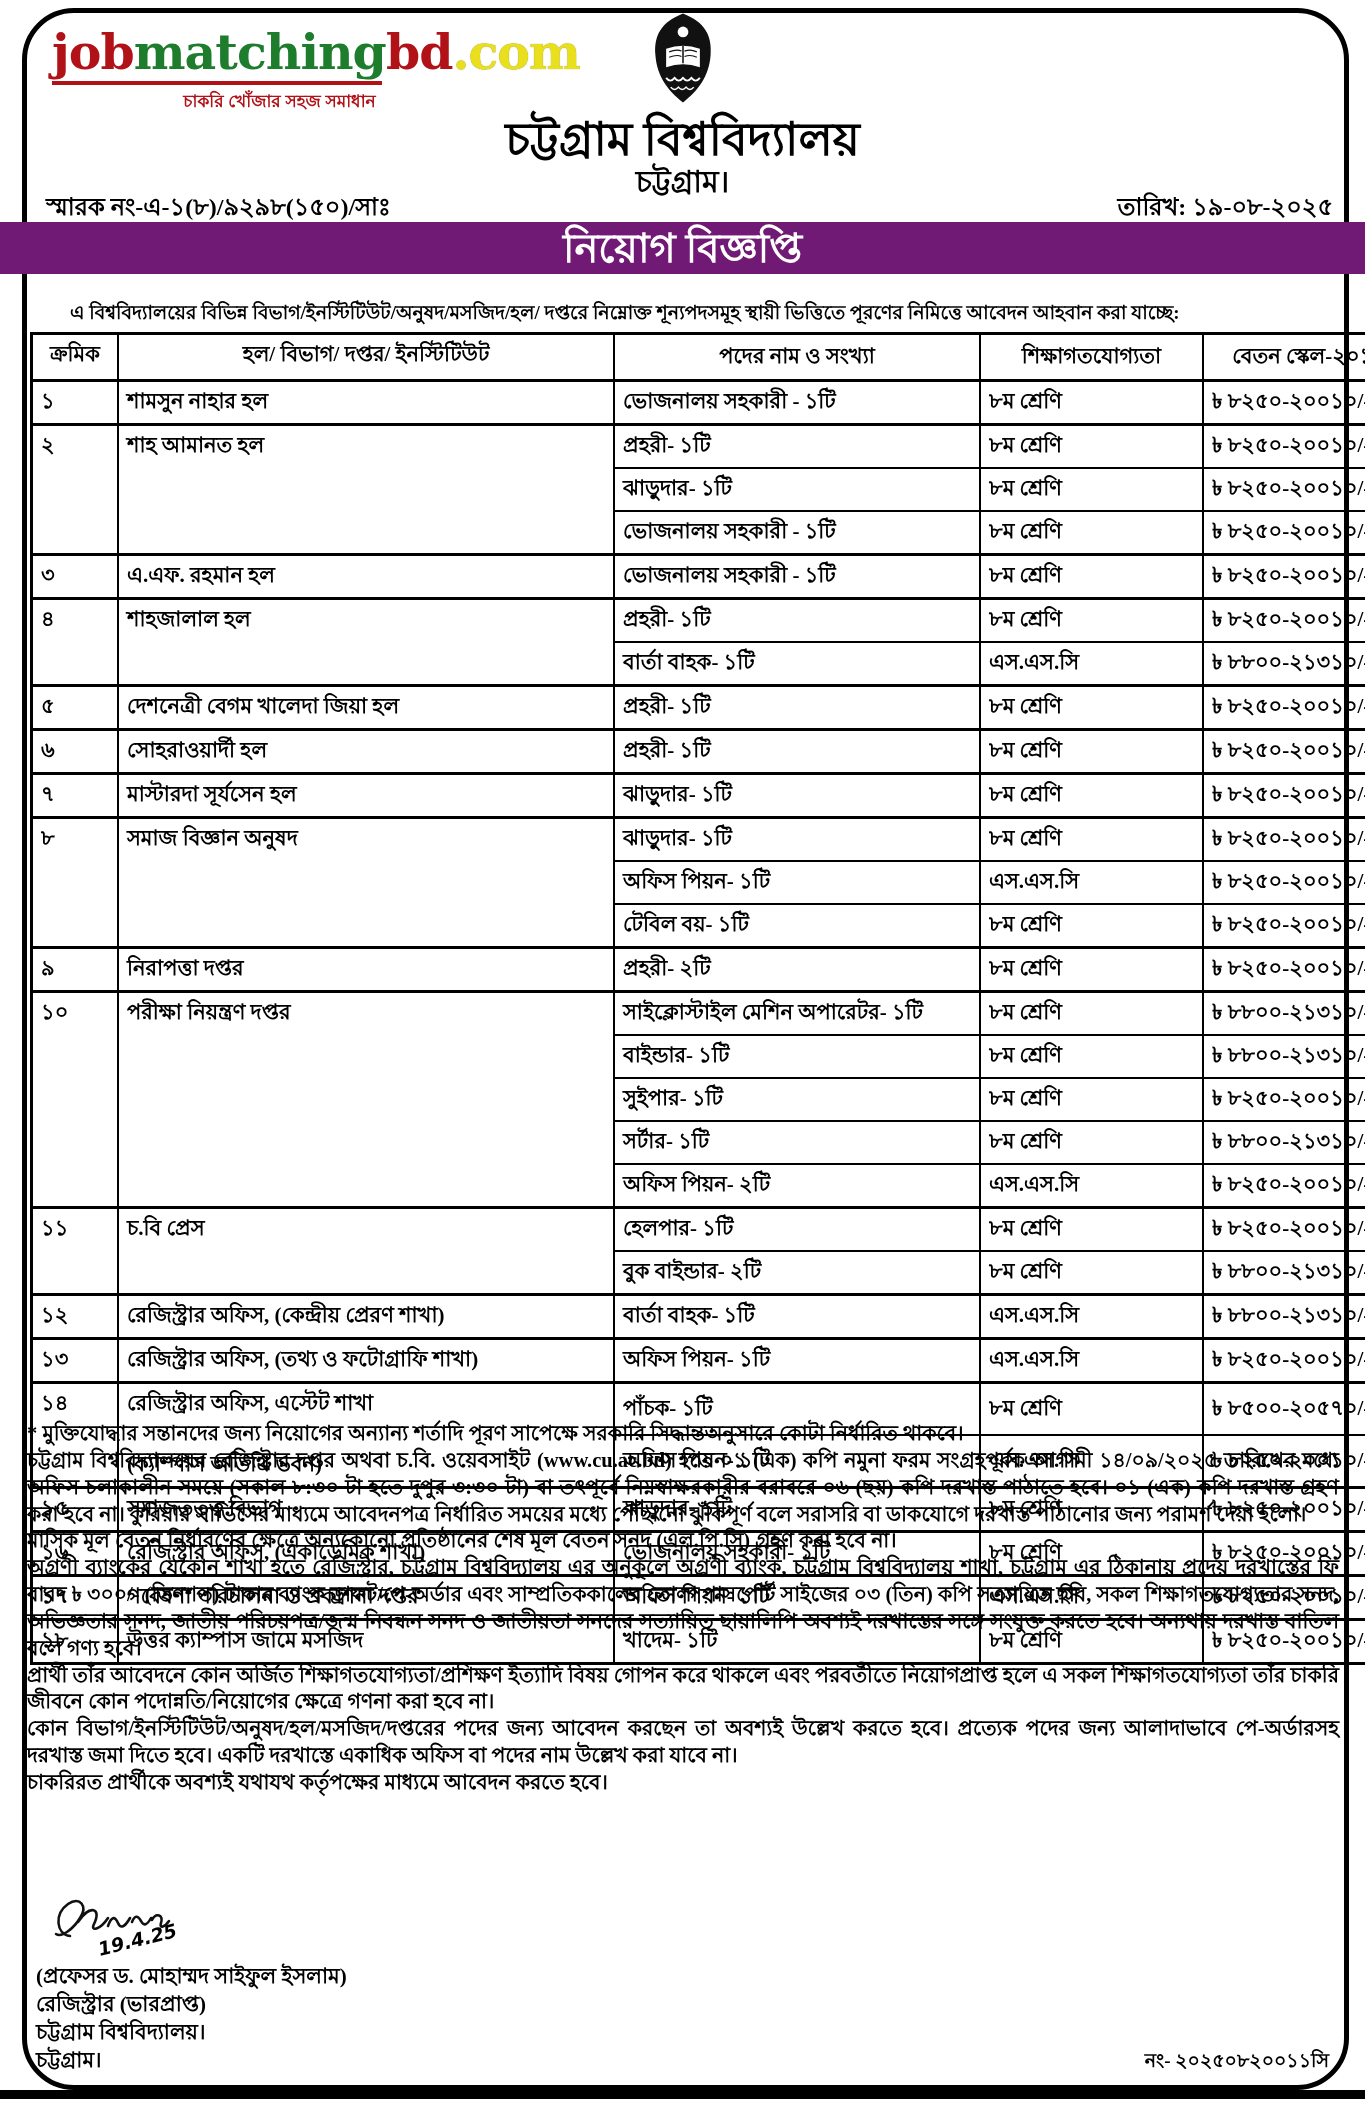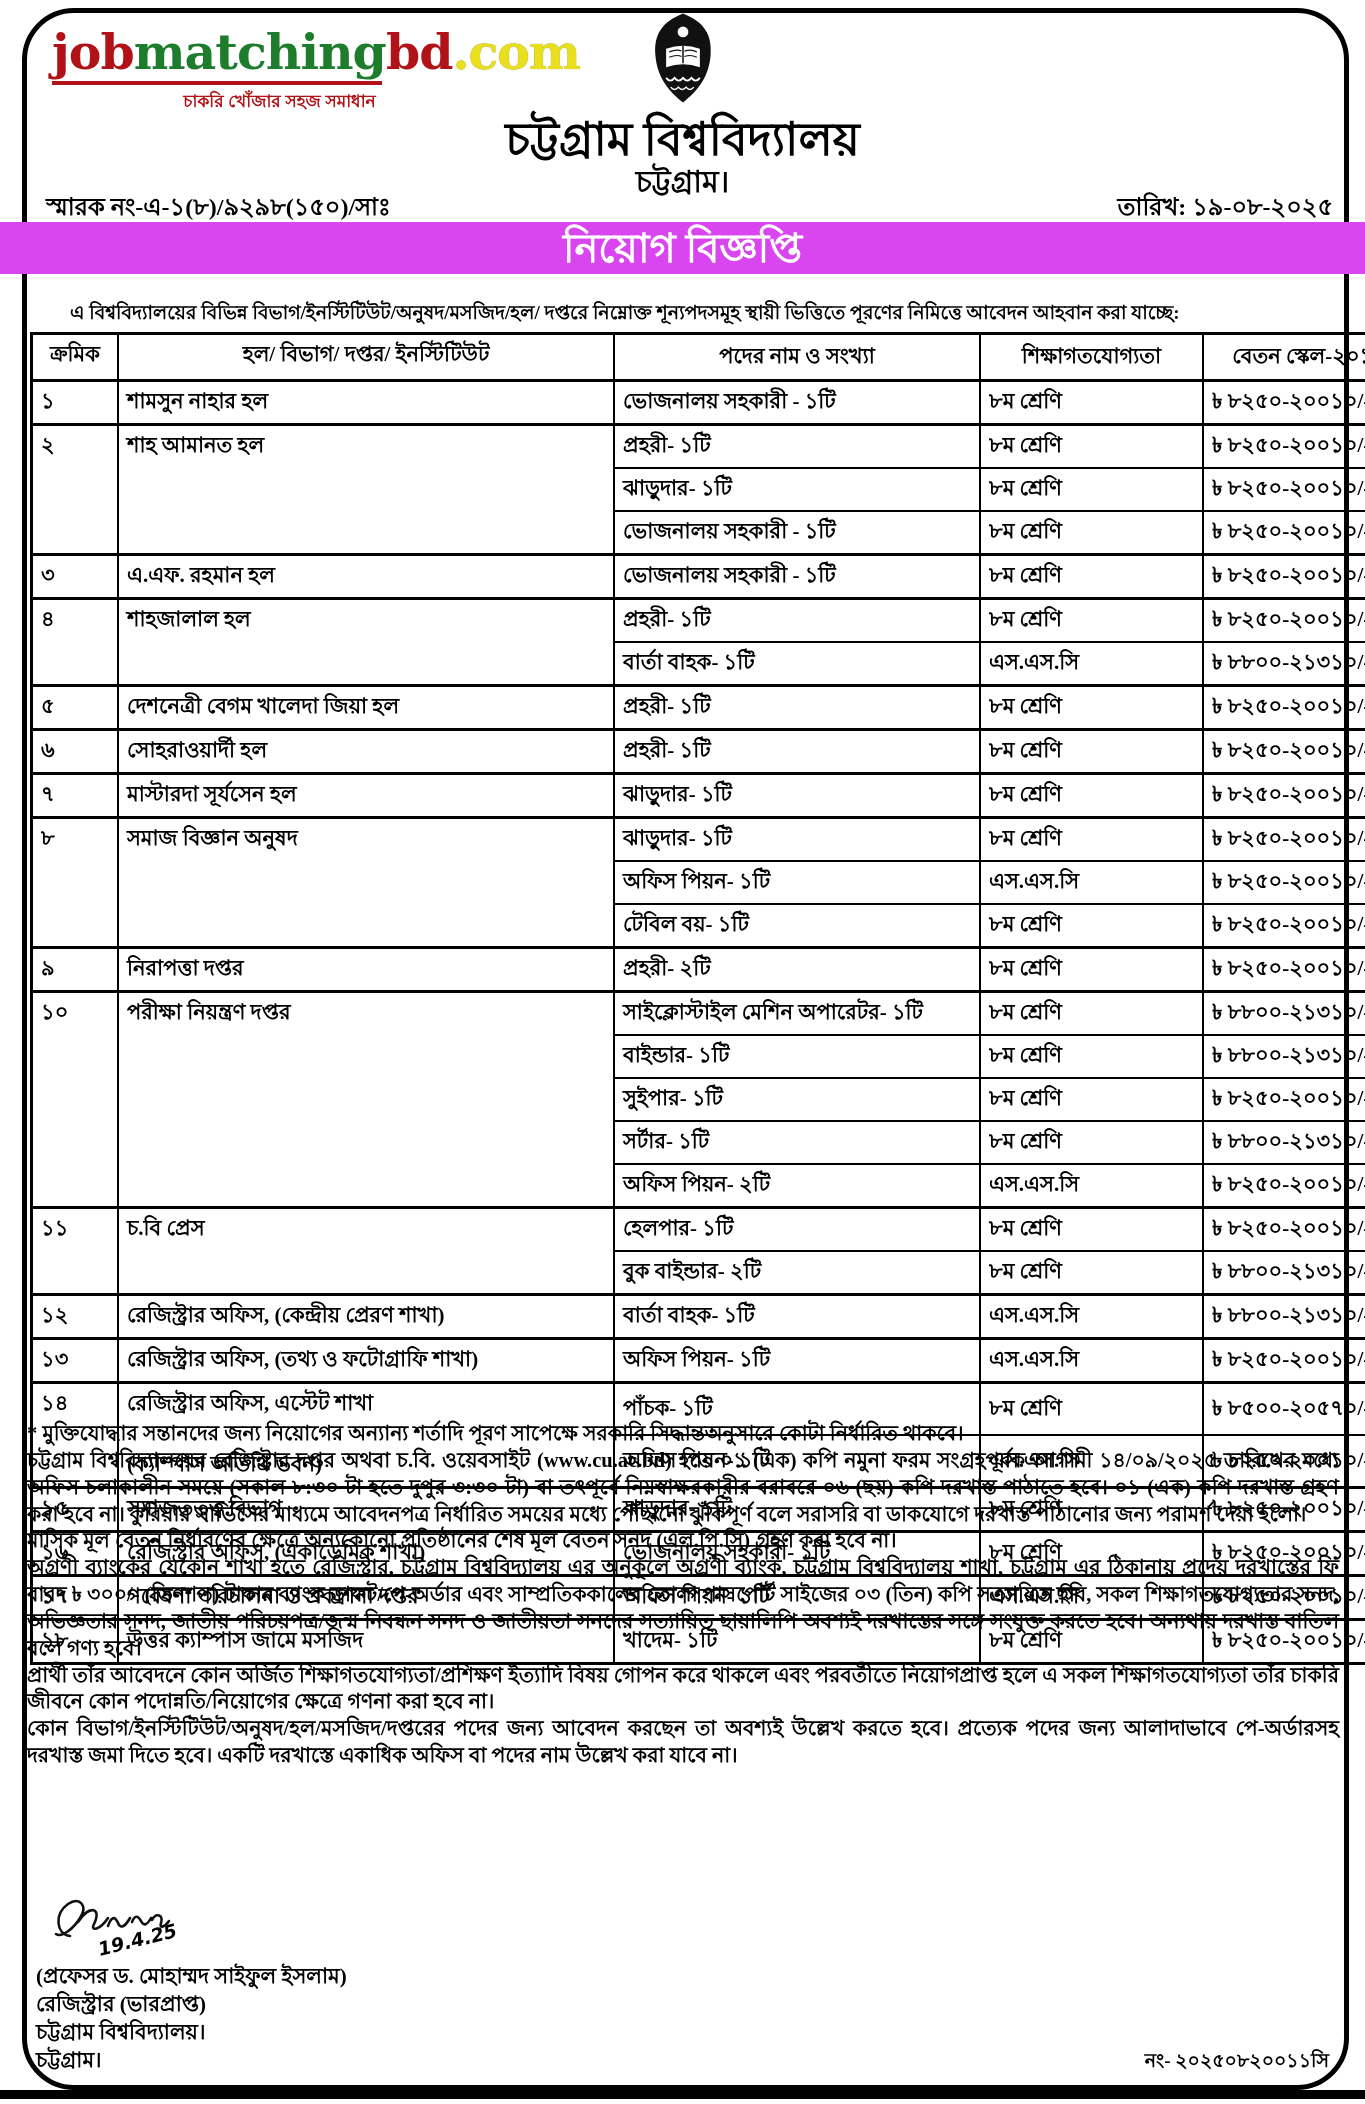--- a/index.html
+++ b/index.html
@@ -18,21 +18,21 @@
   .logo-part1,.logo-part3{color:#b01218;}
   .logo-part2{color:#1e7d2c;}
   .logo-part4{color:#e9df1c;text-shadow:0 0 1px #8a8413;}
   .logo-underline{height:4px;background:#b01218;width:330px;margin-top:4px;}
   .logo-tagline{color:#b01218;font-size:17px;text-align:center;width:455px;margin-top:3px;font-family:"Liberation Sans",sans-serif;font-weight:bold;}
   .seal{position:absolute;left:50%;transform:translateX(-50%);top:12px;z-index:3;}
   .uni-title{position:absolute;top:104px;left:0;width:100%;text-align:center;font-size:46px;z-index:3;}
   .uni-city{position:absolute;top:158px;left:0;width:100%;text-align:center;font-size:30px;z-index:3;}
   .memo-row{position:absolute;top:188px;left:46px;right:32px;display:flex;justify-content:space-between;font-size:24px;z-index:3;}
   .banner{
-    position:absolute;top:222px;left:0;width:1365px;height:52px;background:#d946ef;
+    position:absolute;top:222px;left:0;width:1365px;height:52px;background:#701a75;
     color:#fff;text-align:center;font-size:40px;line-height:54px;z-index:4;
   }
   .intro{position:absolute;top:298px;left:44px;right:34px;font-size:19px;z-index:3;text-indent:26px;}
   
   table.vacancy{
     position:absolute;top:332px;left:30px;width:1312px;z-index:3;
     border-collapse:collapse;border:3px solid #000;table-layout:fixed;
   }
   table.vacancy th,table.vacancy td{
     border:2px solid #000;font-size:21px;font-weight:bold;padding:3px 8px;height:34px;
@@ -322,20 +322,21 @@
     </tbody>
 </table>
 
 <div class="notes">
     <div class="note">* মুক্তিযোদ্ধার সন্তানদের জন্য নিয়োগের অন্যান্য শর্তাদি পূরণ সাপেক্ষে সরকারি সিদ্ধান্তঅনুসারে কোটা নির্ধারিত থাকবে।</div>
     <div class="note">চট্টগ্রাম বিশ্ববিদ্যালয়ের রেজিস্ট্রার দপ্তর অথবা চ.বি. ওয়েবসাইট (www.cu.ac.bd) হতে ০১ (এক) কপি নমুনা ফরম সংগ্রহপূর্বক আগামী ১৪/০৯/২০২৫ তারিখের মধ্যে অফিস চলাকালীন সময়ে (সকাল ৮:৩০ টা হতে দুপুর ৩:৩০ টা) বা তৎপূর্বে নিম্নস্বাক্ষরকারীর বরাবরে ০৬ (ছয়) কপি দরখাস্ত পাঠাতে হবে। ০১ (এক) কপি দরখাস্ত গ্রহণ করা হবে না। কুরিয়ার সার্ভিসের মাধ্যমে আবেদনপত্র নির্ধারিত সময়ের মধ্যে পৌঁছানো ঝুঁকিপূর্ণ বলে সরাসরি বা ডাকযোগে দরখাস্ত পাঠানোর জন্য পরামর্শ দেয়া হলো।</div>
     <div class="note">মাসিক মূল বেতন নির্ধারণের ক্ষেত্রে অন্যকোনো প্রতিষ্ঠানের শেষ মূল বেতন সনদ (এল.পি.সি) গ্রহণ করা হবে না।</div>
     <div class="note">অগ্রণী ব্যাংকের যেকোন শাখা হতে রেজিস্ট্রার, চট্টগ্রাম বিশ্ববিদ্যালয় এর অনুকূলে অগ্রণী ব্যাংক, চট্টগ্রাম বিশ্ববিদ্যালয় শাখা, চট্টগ্রাম এর ঠিকানায় প্রদেয় দরখাস্তের ফি বাবদ ৳ ৩০০/- (তিনশত) টাকার ব্যাংক ড্রাফট/পে-অর্ডার এবং সাম্প্রতিককালের তোলা পাসপোর্ট সাইজের ০৩ (তিন) কপি সত্যায়িত ছবি, সকল শিক্ষাগতযোগ্যতার সনদ, অভিজ্ঞতার সনদ, জাতীয় পরিচয়পত্র/জন্ম নিবন্ধন সনদ ও জাতীয়তা সনদের সত্যায়িত ছায়ালিপি অবশ্যই দরখাস্তের সঙ্গে সংযুক্ত করতে হবে। অন্যথায় দরখাস্ত বাতিল বলে গণ্য হবে।</div>
     <div class="note">প্রার্থী তাঁর আবেদনে কোন অর্জিত শিক্ষাগতযোগ্যতা/প্রশিক্ষণ ইত্যাদি বিষয় গোপন করে থাকলে এবং পরবর্তীতে নিয়োগপ্রাপ্ত হলে এ সকল শিক্ষাগতযোগ্যতা তাঁর চাকরি জীবনে কোন পদোন্নতি/নিয়োগের ক্ষেত্রে গণনা করা হবে না।</div>
     <div class="note">কোন বিভাগ/ইনস্টিটিউট/অনুষদ/হল/মসজিদ/দপ্তরের পদের জন্য আবেদন করছেন তা অবশ্যই উল্লেখ করতে হবে। প্রত্যেক পদের জন্য আলাদাভাবে পে-অর্ডারসহ দরখাস্ত জমা দিতে হবে। একটি দরখাস্তে একাধিক অফিস বা পদের নাম উল্লেখ করা যাবে না।</div>
+    <div class="note">চাকরিরত প্রার্থীকে অবশ্যই যথাযথ কর্তৃপক্ষের মাধ্যমে আবেদন করতে হবে।</div>
   </div>
 
 <div class="signature">
   <svg width="190" height="78" viewBox="0 0 190 78">
     <path d="M28 48 C14 46 12 26 26 16 C38 8 46 18 38 30 C32 40 20 50 14 46 M36 34 C48 16 60 20 52 36 C48 44 58 42 66 30 M66 38 q5 -14 10 -3 q4 9 12 -5 M90 34 q4 -10 9 -1 q4 8 10 -3 M110 32 c4 -8 12 -5 9 3 c-2 6 4 4 8 -2" stroke="#111" fill="none" stroke-width="2.6" stroke-linecap="round"></path>
     <text x="58" y="68" transform="rotate(-14 58 68)" font-size="19" font-family="DejaVu Sans, sans-serif" font-style="italic">19.4.25</text>
   </svg>
 </div>
 
 <div class="signer">

